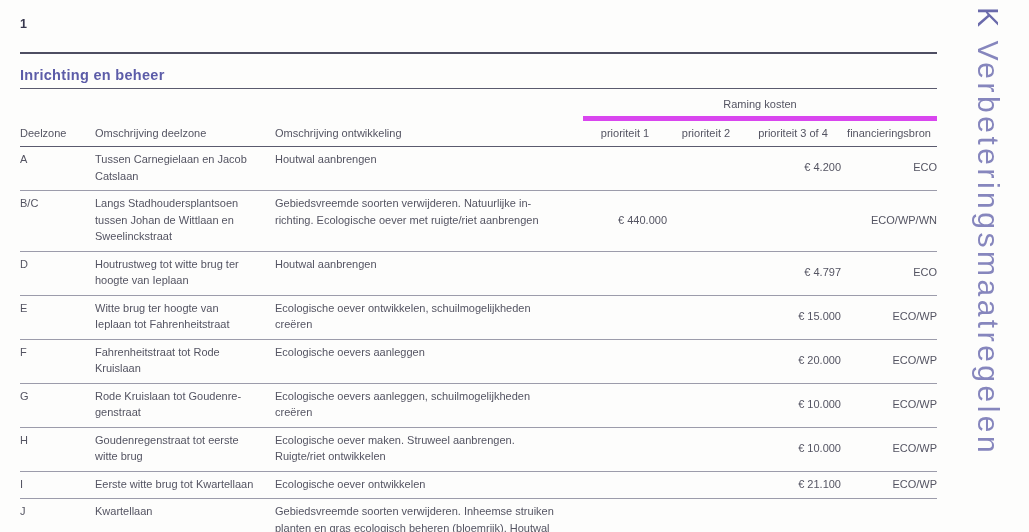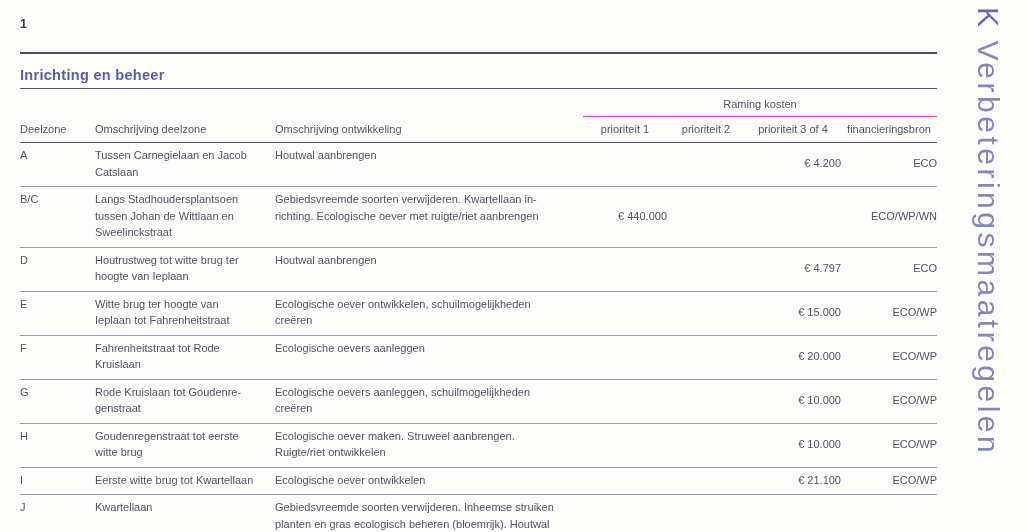--- a/index.html
+++ b/index.html
@@ -46,21 +46,21 @@
   col.c-omsontw     { width: 308px; }
   col.c-p1          { width: 84px; }
   col.c-p2          { width: 78px; }
   col.c-p3          { width: 96px; }
   col.c-fin         { width: 96px; }
 
   thead th { font-weight: normal; font-size: 11px; color: #545462; }
   th.group-header {
     text-align: center;
     padding: 4px 0 3px 0;
-    border-bottom: 1px solid #d946ef;
+    border-bottom: 5px solid #d946ef;
   }
   tr.col-header-row th {
     text-align: left;
     padding: 4px 0 5px 0;
     border-bottom: 1.5px solid #5a5a6e;
     vertical-align: bottom;
     margin-top: 18px;
   }
   tr.col-header-row th.num { text-align: center; }
 
@@ -136,21 +136,21 @@
           <td class="num"></td>
           <td class="num"></td>
           <td class="num">€ 4.200</td>
           <td class="num">ECO</td>
         </tr>
         <tr>
           <td>B/C</td>
           <td>Langs Stadhoudersplantsoen
 tussen Johan de Wittlaan en
 Sweelinckstraat</td>
-          <td>Gebiedsvreemde soorten verwijderen. Kwartellaan in-
+          <td>Gebiedsvreemde soorten verwijderen. Natuurlijke in-
 richting. Ecologische oever met ruigte/riet aanbrengen</td>
           <td class="num">€ 440.000</td>
           <td class="num"></td>
           <td class="num"></td>
           <td class="num">ECO/WP/WN</td>
         </tr>
         <tr>
           <td>D</td>
           <td>Houtrustweg tot witte brug ter
 hoogte van Ieplaan</td>

